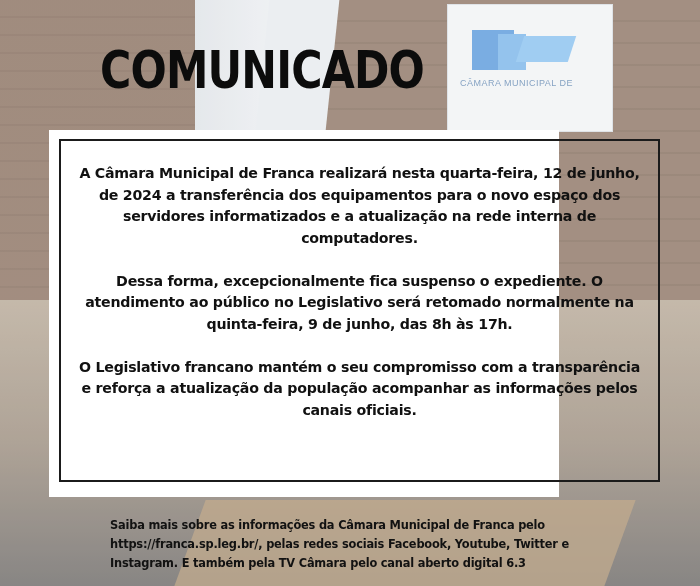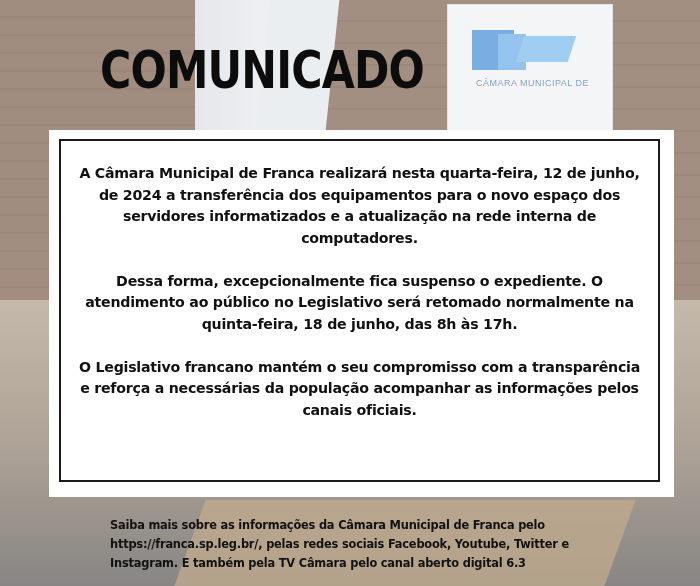--- a/index.html
+++ b/index.html
@@ -9,30 +9,30 @@
   .wall-left { position: absolute; left: 0; top: 0; width: 195px; height: 300px;
     background: repeating-linear-gradient(180deg, #8c7261 0px, #8c7261 16px, #7c6354 17px, #8c7261 18px); opacity: .9; }
   .wall-mid { position: absolute; left: 195px; top: 0; width: 120px; height: 140px; background: linear-gradient(90deg,#dfe3e7,#f2f4f6); }
   .wall-mid2 { position: absolute; left: 262px; top: 0; width: 70px; height: 140px; background: #e7ebee; transform: skewX(-6deg); }
   .wall-right { position: absolute; left: 315px; top: 0; width: 385px; height: 300px;
     background: repeating-linear-gradient(180deg, #8f7767 0px, #8f7767 20px, #7e6758 21px, #8f7767 22px); }
   .screen { position: absolute; left: 447px; top: 4px; width: 164px; height: 126px; background: #f1f3f5; border: 1px solid #d8dde2; }
   .logo-shape1 { position: absolute; left: 472px; top: 30px; width: 42px; height: 40px; background: #5d9bdc; }
   .logo-shape2 { position: absolute; left: 498px; top: 34px; width: 28px; height: 36px; background: #7db6ea; }
   .logo-shape3 { position: absolute; left: 520px; top: 36px; width: 52px; height: 26px; background: #8cc3ef; transform: skewX(-18deg); }
-  .logo-sub { position: absolute; left: 476px; top: 78px; font-size: 9px; color: #6b8fb6; letter-spacing: .5px; }
+  .logo-sub { position: absolute; left: 460px; top: 78px; font-size: 9px; color: #6b8fb6; letter-spacing: .5px; }
   .logo-main { position: absolute; left: 472px; top: 86px; font-size: 30px; font-weight: bold; color: #4f7fb8; letter-spacing: 1px; }
   .floor { position: absolute; left: 0; top: 300px; width: 700px; height: 286px; background: linear-gradient(180deg,#b8aa98 0%,#9d8f80 50%,#6e6b69 100%); }
   .desk { position: absolute; left: 190px; top: 500px; width: 430px; height: 86px; background: #b59a76; transform: skewX(-20deg); opacity: .75; }
   .overlay { position: absolute; inset: 0; background: rgba(255,255,255,0.18); }
 
   .title { position: absolute; left: 100px; top: 44px; font-family: "DejaVu Sans", sans-serif; font-weight: bold;
     font-size: 52px; letter-spacing: -1px; color: #0c0c0c; transform: scaleX(0.82); transform-origin: left center; line-height: 1; }
 
-  .panel { position: absolute; left: 49px; top: 130px; width: 625px; height: 367px; background: #ffffff; }
+  .panel { position: absolute; left: 49px; top: 130px; width: 510px; height: 367px; background: #ffffff; }
   .panel-inner { position: absolute; left: 10px; top: 9px; width: 601px; height: 343px; border: 2px solid #1b1b1b; box-sizing: border-box; }
   .body-text { position: absolute; left: 0; right: 0; top: 22px; text-align: center; font-family: "DejaVu Sans", sans-serif;
     font-weight: bold; font-size: 14.2px; line-height: 21.5px; color: #111; padding: 0 14px; letter-spacing: -0.25px; }
   .body-text p { margin: 0 0 21.5px 0; }
 
   .footer { position: absolute; left: 110px; top: 516px; width: 480px; text-align: left; font-family: "DejaVu Sans", sans-serif;
     font-weight: bold; font-size: 11.4px; line-height: 19px; color: #121212; letter-spacing: -0.2px; }
 </style>
 </head>
 <body>
@@ -51,19 +51,19 @@
   <div class="desk"></div>
   <div class="overlay"></div>
 </div>
 
 <div class="title">COMUNICADO</div>
 
 <div class="panel">
   <div class="panel-inner">
     <div class="body-text">
       <p>A Câmara Municipal de Franca realizará nesta quarta-feira, 12 de junho, de 2024 a transferência dos equipamentos para o novo espaço dos servidores informatizados e a atualização na rede interna de computadores.</p>
-      <p>Dessa forma, excepcionalmente fica suspenso o expediente. O atendimento ao público no Legislativo será retomado normalmente na quinta-feira, 18 de junho, das 8h às 17h.</p>
-      <p>O Legislativo francano mantém o seu compromisso com a transparência e reforça a necessárias da população acompanhar as informações pelos canais oficiais.</p>
+      <p>Dessa forma, excepcionalmente fica suspenso o expediente. O atendimento ao público no Legislativo será retomado normalmente na quinta-feira, 9 de junho, das 8h às 17h.</p>
+      <p>O Legislativo francano mantém o seu compromisso com a transparência e reforça a atualização da população acompanhar as informações pelos canais oficiais.</p>
     </div>
   </div>
 </div>
 
 <div class="footer">Saiba mais sobre as informações da Câmara Municipal de Franca pelo https://franca.sp.leg.br/, pelas redes sociais Facebook, Youtube, Twitter e Instagram. E também pela TV Câmara pelo canal aberto digital 6.3</div>
 
 </body></html>

